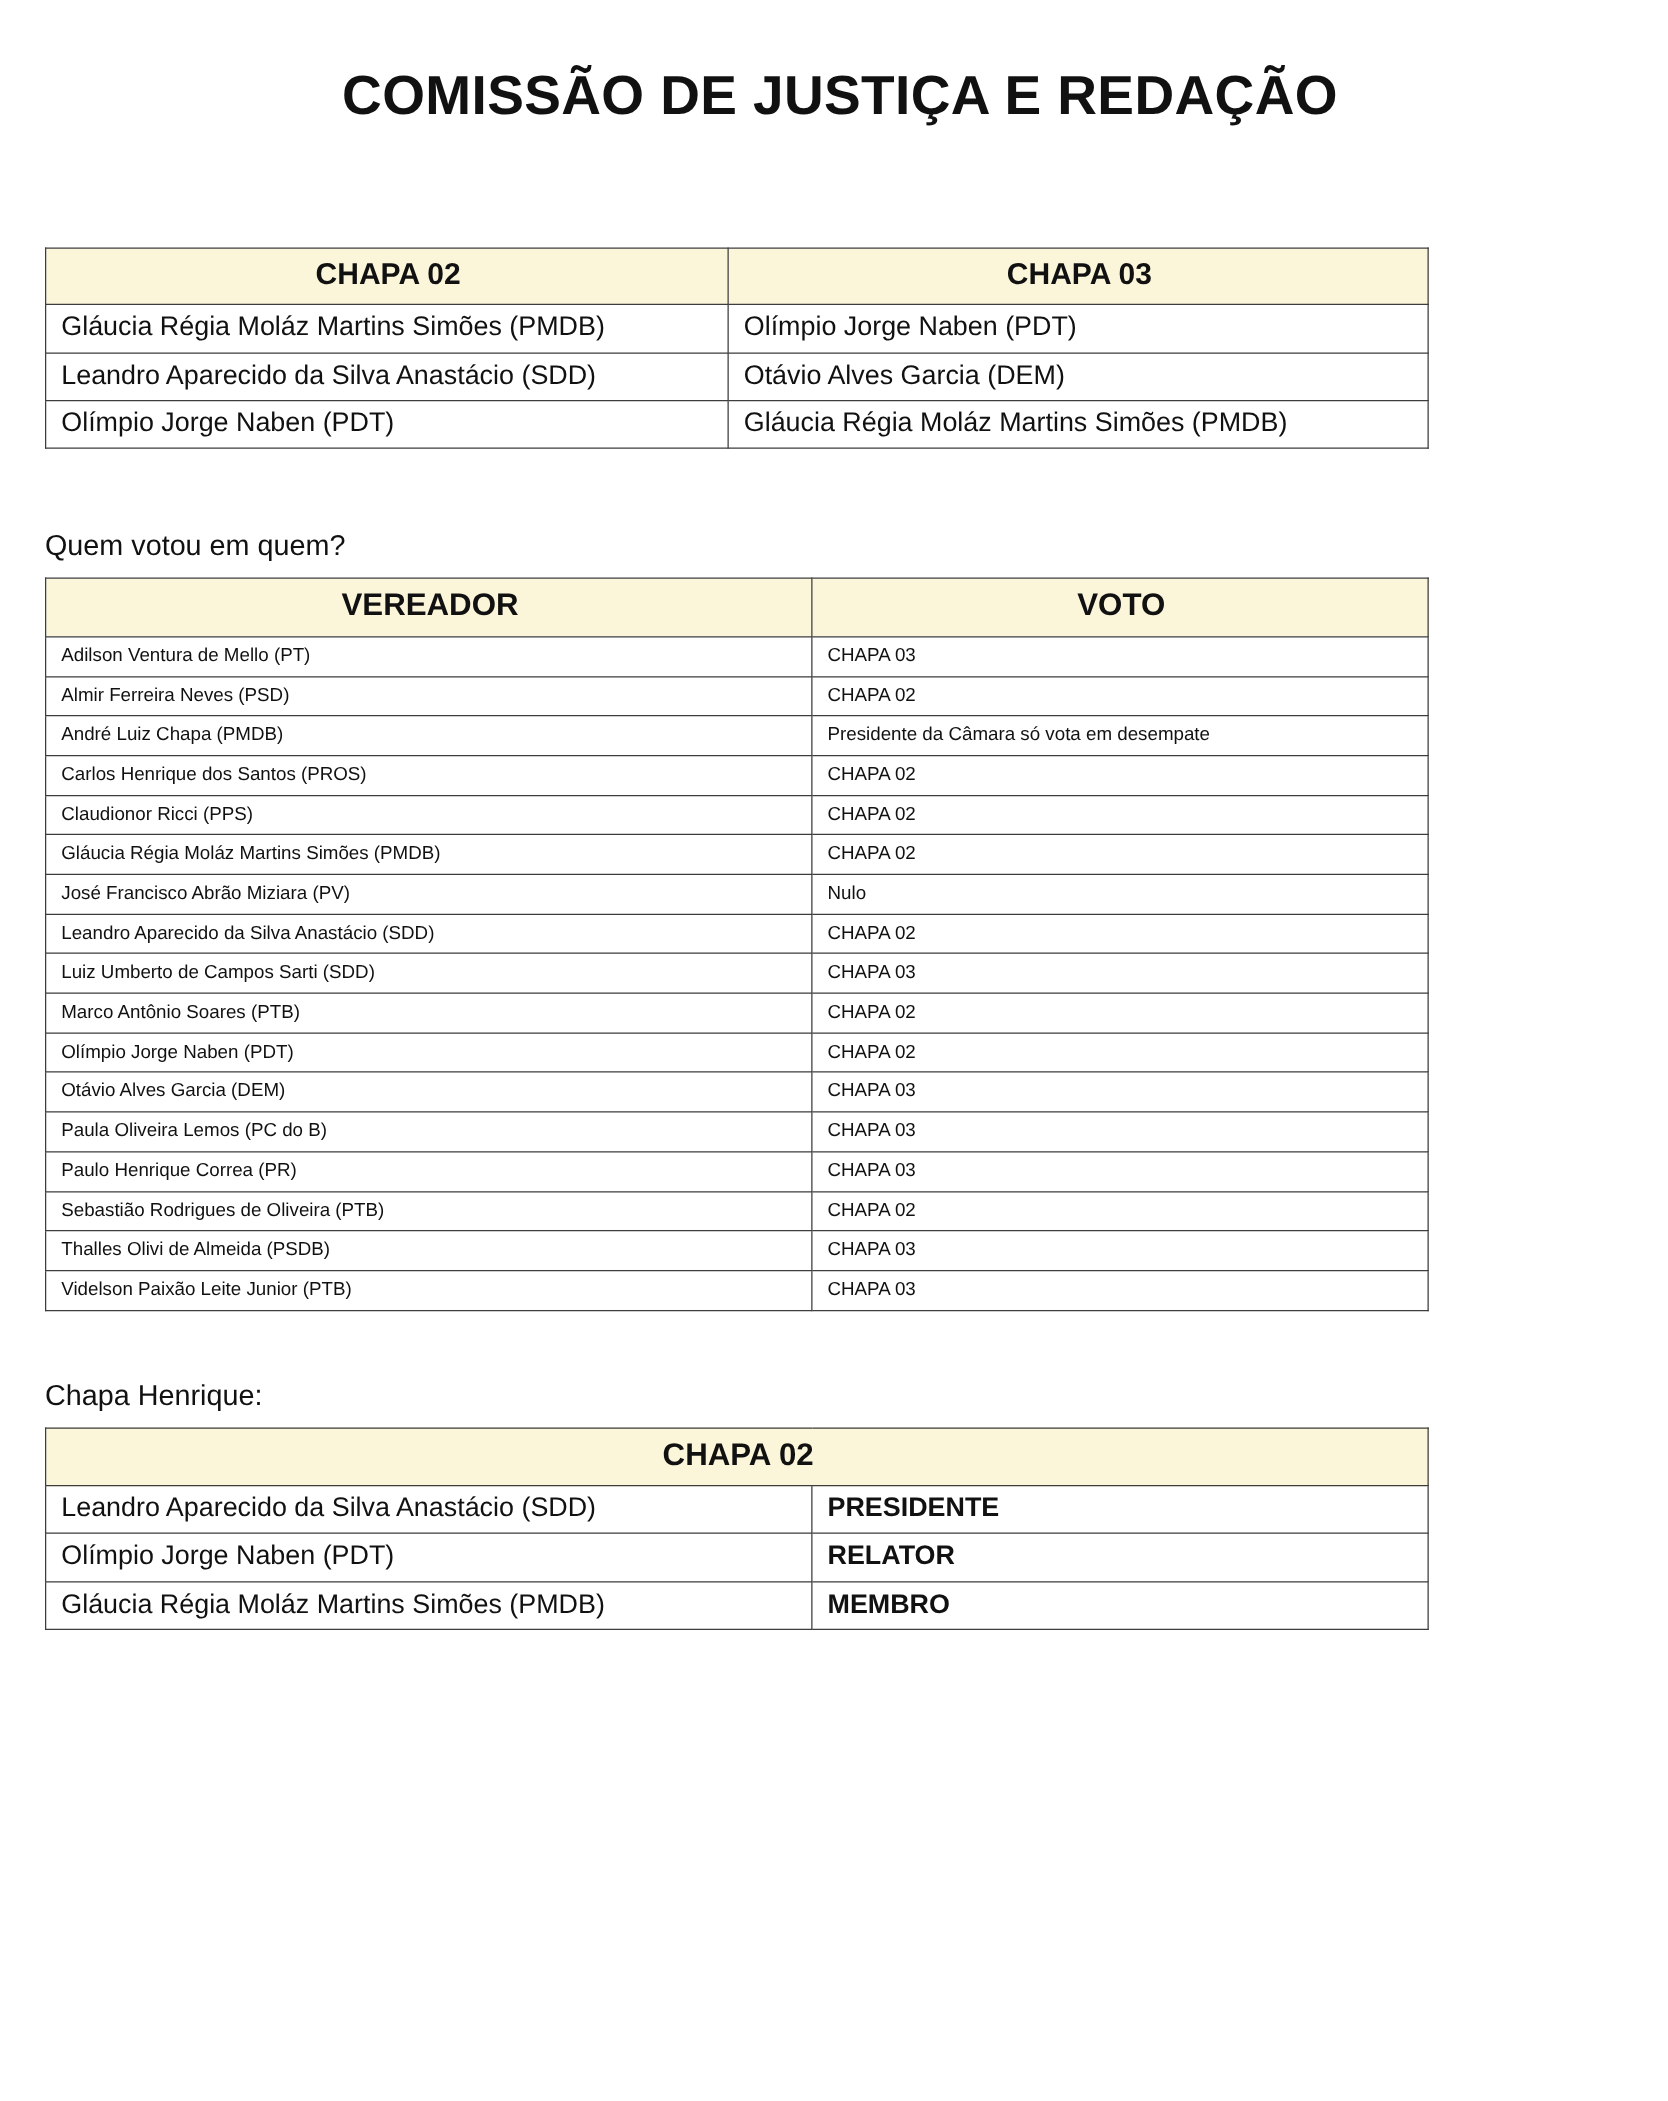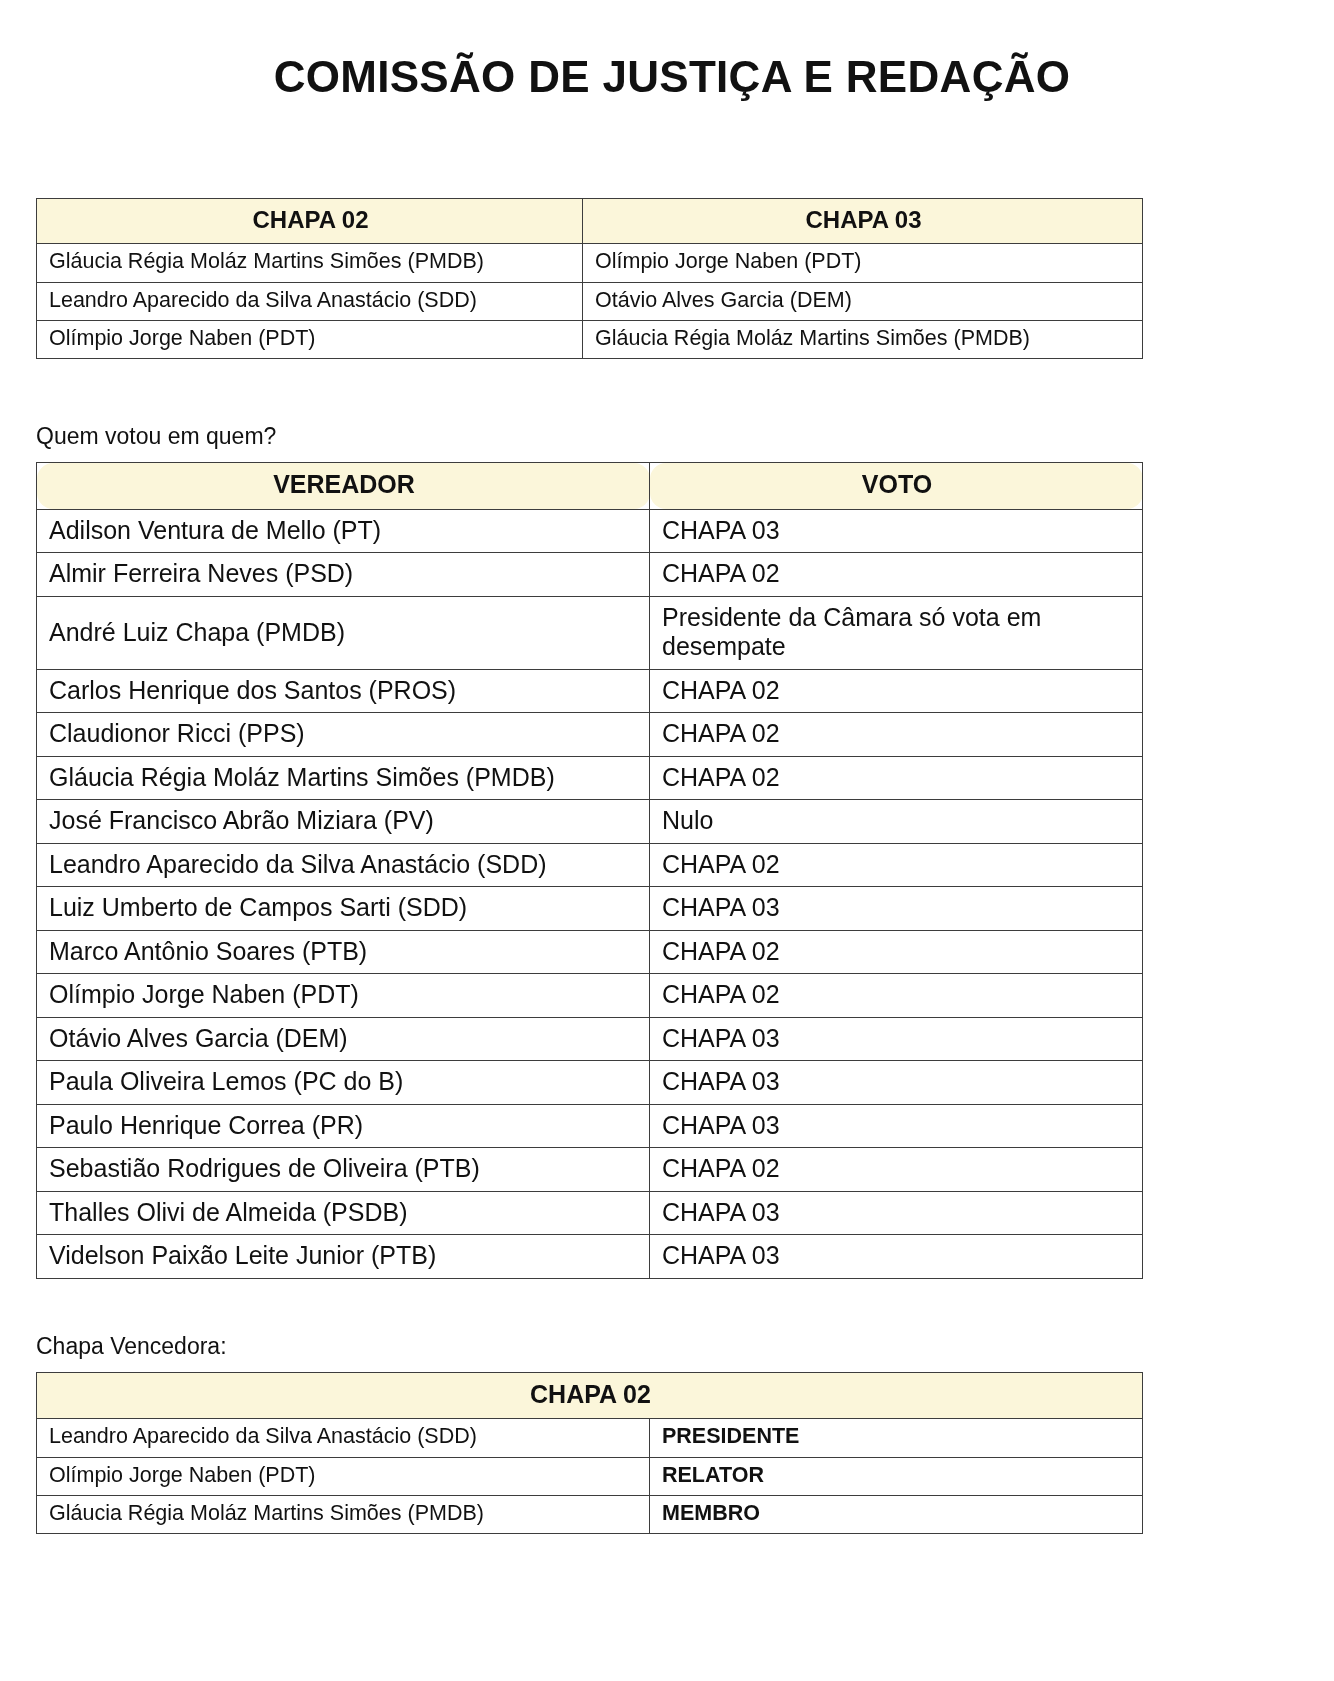--- a/index.html
+++ b/index.html
@@ -65,22 +65,22 @@
   
   .question {
     font-size: 23px;
     margin: 64px 0 12px 0;
   }
 
   
   .votes-wrap { margin-top: 0; }
   table.votes col.v1 { width: 613px; }
   table.votes col.v2 { width: 493px; }
-  table.votes td { padding-top: 6px; padding-bottom: 7px; font-size: 25px;}
-  table.votes .head-cell { font-size: 25px; border-radius: 16px; }
+  table.votes td { padding-top: 6px; padding-bottom: 7px; font-size: 15px;}
+  table.votes .head-cell { font-size: 25px; }
 
   
   .winner-label {
     font-size: 23px;
     margin: 54px 0 12px 0;
   }
   table.winner col.w1 { width: 613px; }
   table.winner col.w2 { width: 493px; }
   table.winner .role { font-weight: bold; }
   table.winner .head-cell { font-size: 25px; }
@@ -203,21 +203,21 @@
           <td>CHAPA 03</td>
         </tr>
         <tr>
           <td>Videlson Paixão Leite Junior (PTB)</td>
           <td>CHAPA 03</td>
         </tr>
       </tbody>
     </table>
   </div>
 
-  <p class="winner-label">Chapa Vencedora:</p>
+  <p class="winner-label">Chapa Henrique:</p>
 
   <div class="winner-wrap">
     <table class="winner">
       <colgroup>
           <col class="w1">
           <col class="w2">
         </colgroup>
       <thead>
         <tr>
           <th class="head-cell" colspan="2">CHAPA 02</th>

